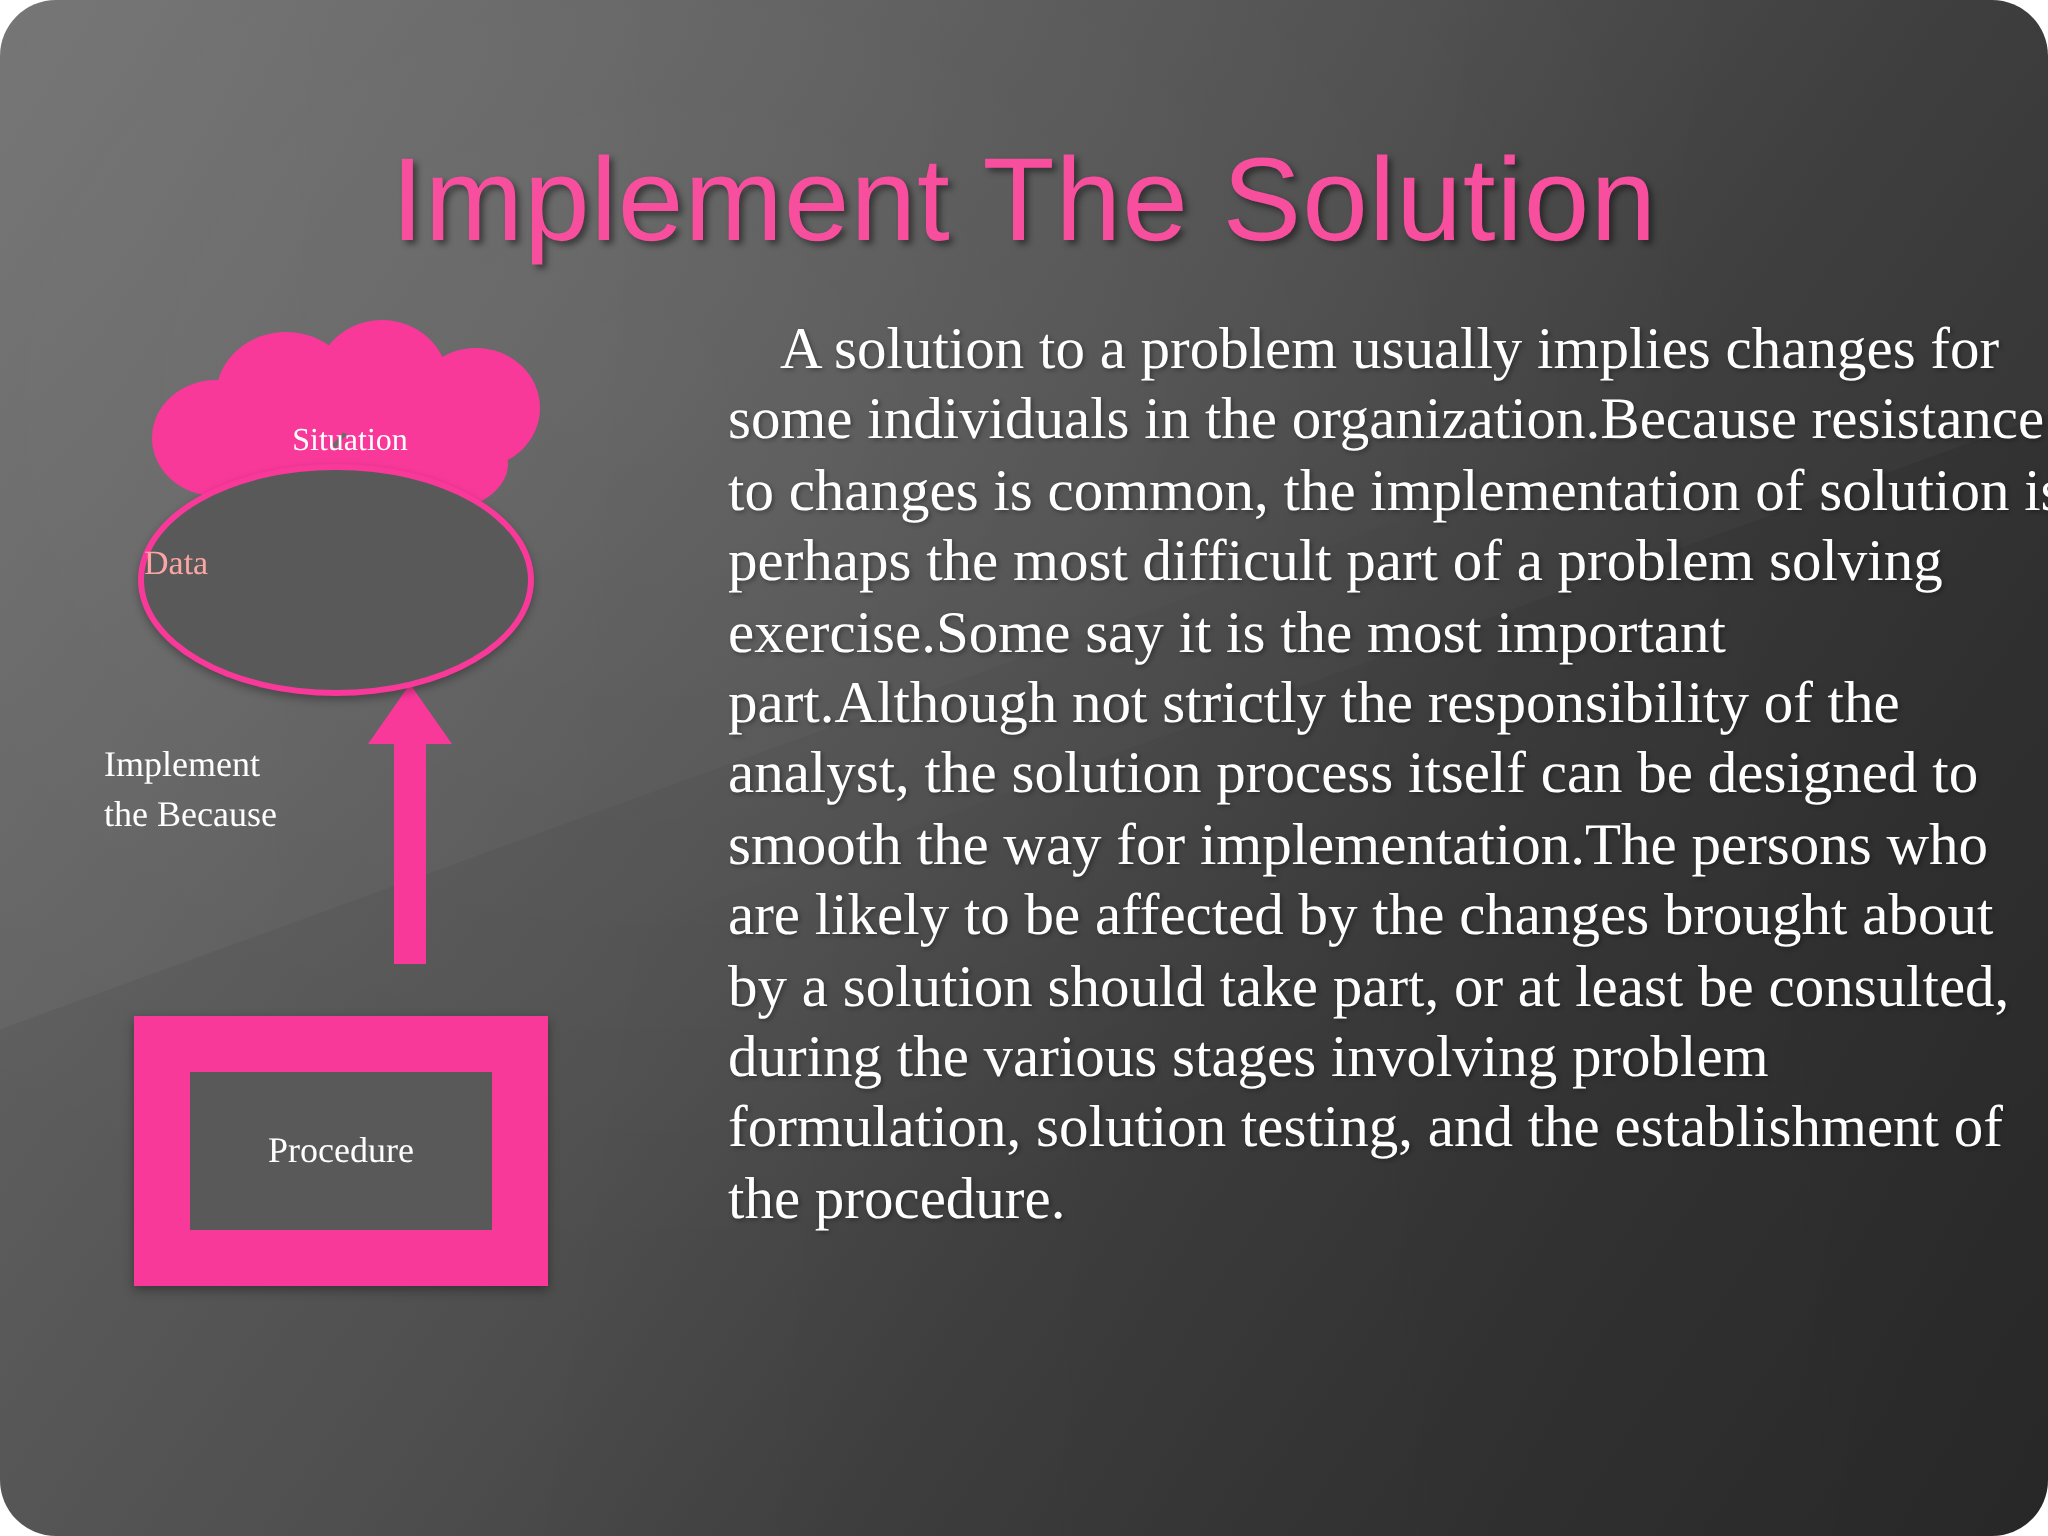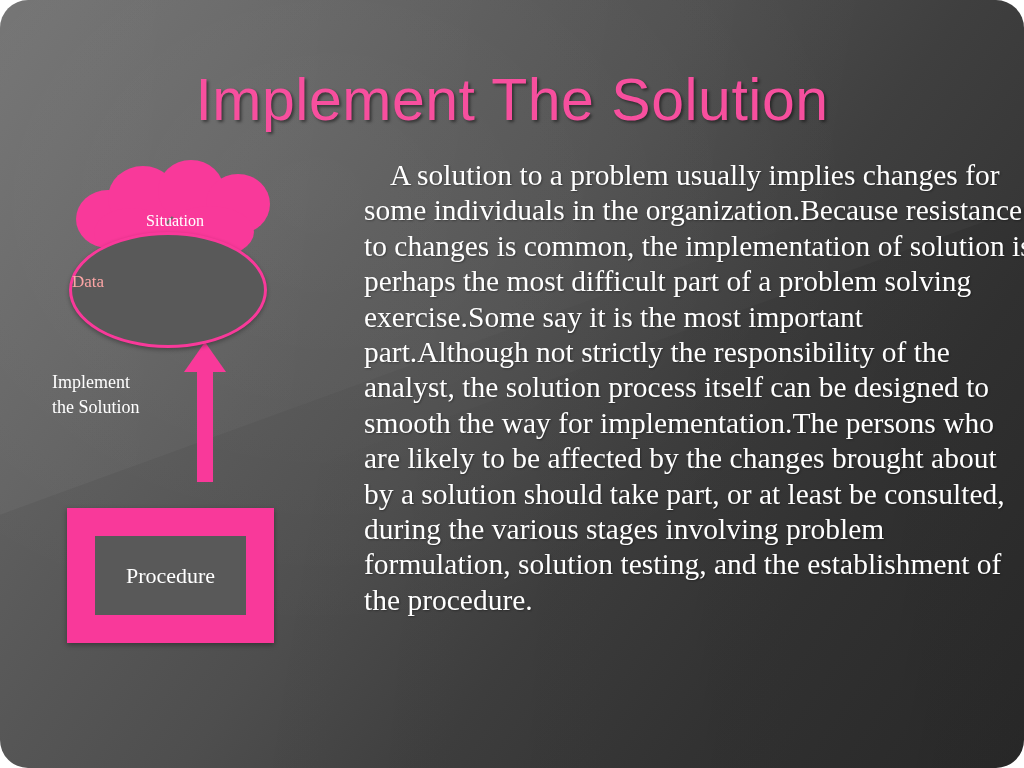--- a/index.html
+++ b/index.html
@@ -170,21 +170,21 @@
     top: 28px;
     right: 28px;
     bottom: 28px;
     background: #595959;
     display: flex;
     align-items: center;
     justify-content: center;
   }
   .rect-label {
     color: #ffffff;
-    font-size: 22px;
+    font-size: 18px;
     text-align: center;
   }
 
   
   .body-text {
     position: absolute;
     left: 346px;
     top: 158px;
     width: 668px;
     color: #ffffff;
@@ -222,21 +222,21 @@
       <div class="ellipse-label">Data</div>
     </div>
 
     <div class="arrow">
       <div class="arrow-head"></div>
       <div class="arrow-shaft"></div>
     </div>
 
     <div class="arrow-caption">
       <div>Implement</div>
-      <div>the Solution</div>
+      <div>the Because</div>
     </div>
 
     <div class="rect-frame">
       <div class="rect-inner">
         <span class="rect-label">Procedure</span>
       </div>
     </div>
 
   </div>
 

